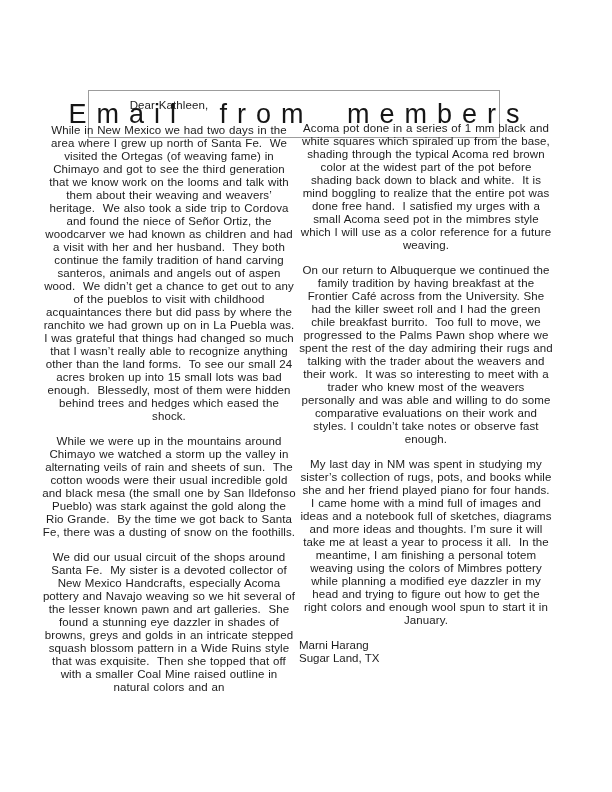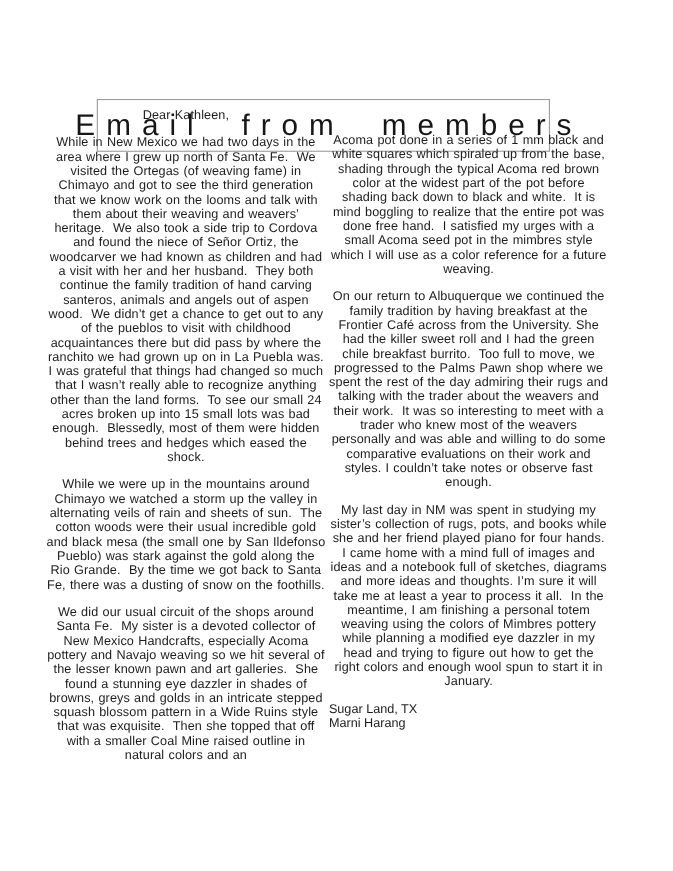--- a/index.html
+++ b/index.html
@@ -72,18 +72,18 @@
       </div>
   </div>
 
   <div class="col col-right">
     <div>
         <p class="para">Acoma pot done in a series of 1 mm black and white squares which spiraled up from the base, shading through the typical Acoma red brown color at the widest part of the pot before shading back down to black and white.  It is mind boggling to realize that the entire pot was done free hand.  I satisfied my urges with a small Acoma seed pot in the mimbres style which I will use as a color reference for a future weaving.</p>
         <p class="para">On our return to Albuquerque we continued the family tradition by having breakfast at the Frontier Café across from the University. She had the killer sweet roll and I had the green chile breakfast burrito.  Too full to move, we progressed to the Palms Pawn shop where we spent the rest of the day admiring their rugs and talking with the trader about the weavers and their work.  It was so interesting to meet with a trader who knew most of the weavers personally and was able and willing to do some comparative evaluations on their work and styles. I couldn’t take notes or observe fast enough.</p>
         <p class="para">My last day in NM was spent in studying my sister’s collection of rugs, pots, and books while she and her friend played piano for four hands.  I came home with a mind full of images and ideas and a notebook full of sketches, diagrams and more ideas and thoughts. I’m sure it will take me at least a year to process it all.  In the meantime, I am finishing a personal totem weaving using the colors of Mimbres pottery while planning a modified eye dazzler in my head and trying to figure out how to get the right colors and enough wool spun to start it in January.</p>
       </div>
     <div class="signature">
+      <div>Marni Harang</div>
       <div>Sugar Land, TX</div>
-      <div>Marni Harang</div>
     </div>
   </div>
 
 </div>
 
 </body></html>

